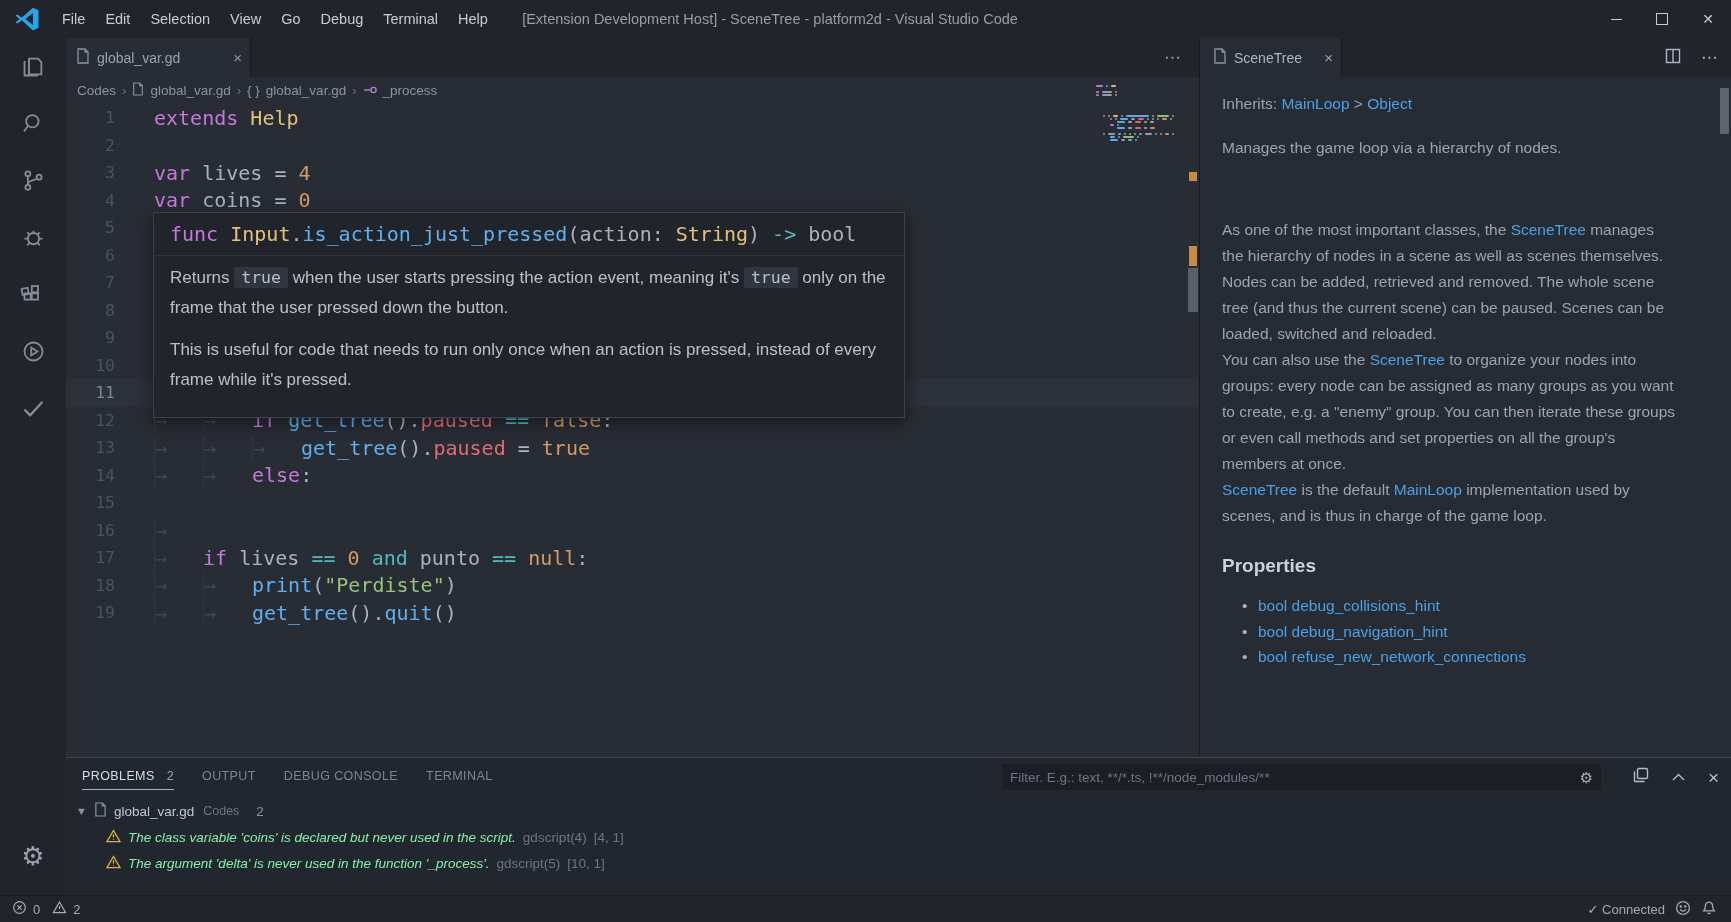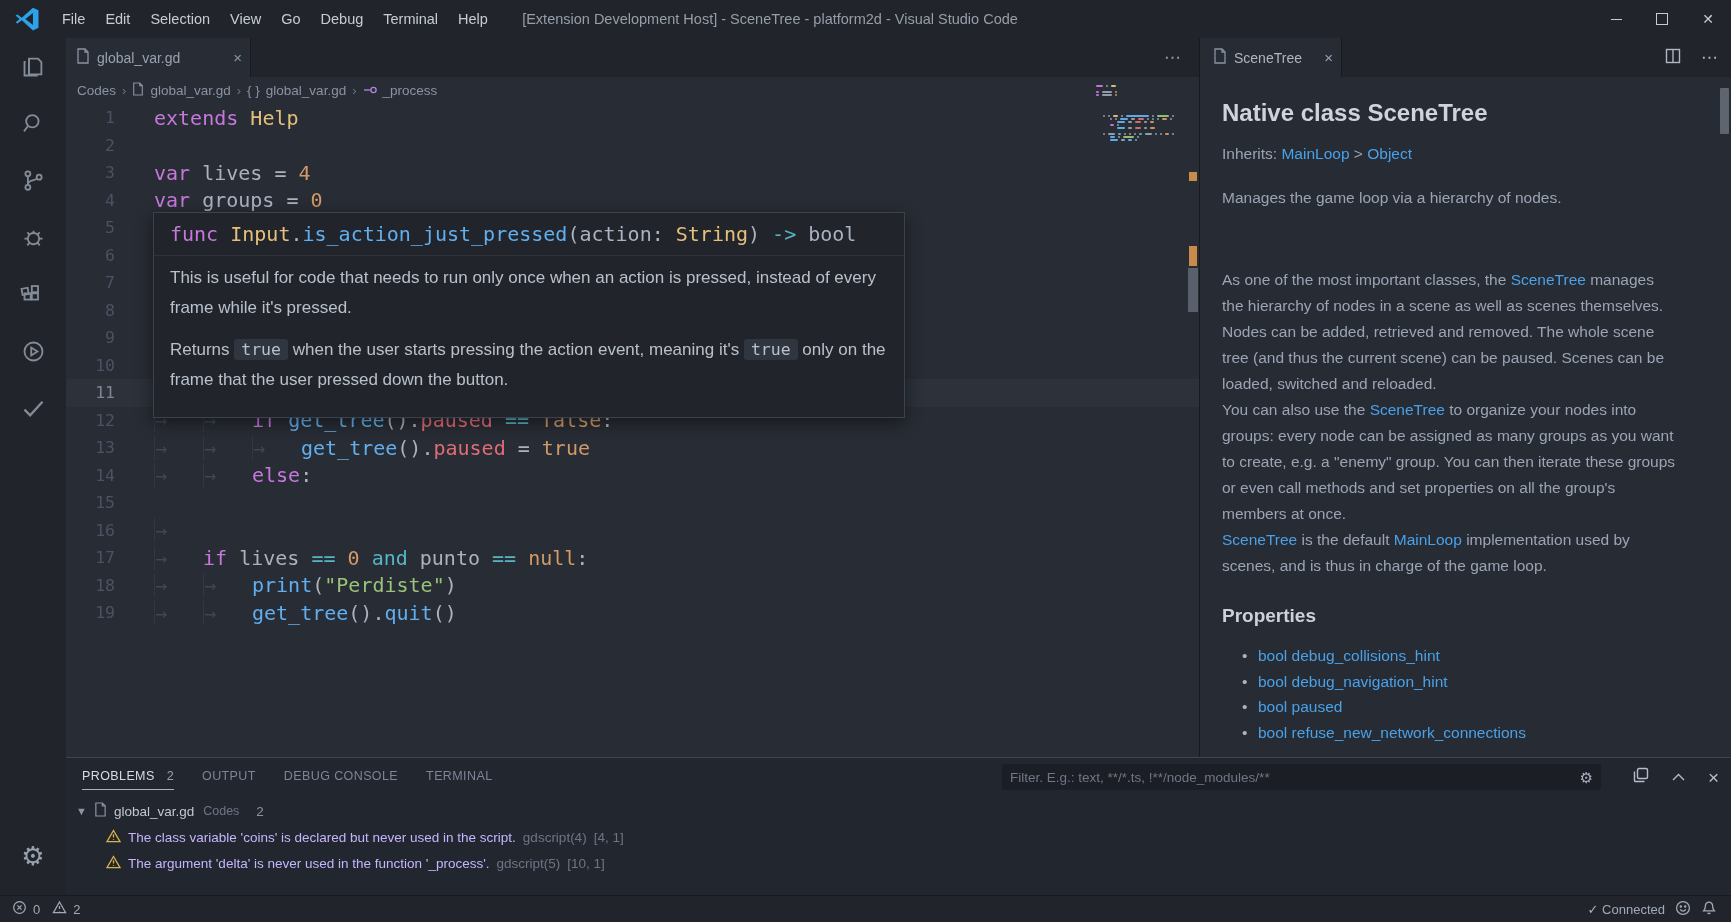--- a/index.html
+++ b/index.html
@@ -89,21 +89,21 @@
   .panel-icons svg{stroke:#b6bdc9;fill:none;stroke-width:1.4;}
   .panel-icons .x{font-size:19px;line-height:1;}
   .problems{position:absolute;left:0;top:40px;right:0;bottom:0;font-size:13.5px;}
   .prow{height:26px;display:flex;align-items:center;gap:7px;}
   .prow.group{padding-left:10px;}
   .prow.item{padding-left:40px;}
   .twisty{color:#8a93a4;font-size:11px;}
   .pfile{color:#c2c8d2;}
   .pfolder{color:#6d7585;font-size:12.5px;margin-left:2px;}
   .pcount{color:#8a93a4;margin-left:10px;}
-  .ptext{color:#c4b5fd;}
+  .ptext{color:#86efac;font-style:italic;}
   .pdim{color:#6d7585;}
   .warnicon svg{stroke:#d9b44a;fill:none;stroke-width:1.4;}
   
   .statusbar{position:absolute;left:0;right:0;bottom:0;height:26px;background:#21252b;border-top:1px solid #181a1f;display:flex;align-items:center;font-size:13px;color:#a2aab9;z-index:40;}
   .sb-left{display:flex;align-items:center;gap:6px;padding-left:12px;}
   .sb-right{margin-left:auto;display:flex;align-items:center;gap:10px;padding-right:14px;}
   .sb-ico svg{stroke:#a2aab9;fill:none;stroke-width:1.3;}
   .sb-check{color:#a9b2c1;}
 </style>
 </head>
@@ -219,21 +219,21 @@
           <path d="M1 5h6" stroke="#b180d7" stroke-width="1.4"></path>
         </svg></span>
       <span>_process</span>
     </div>
 
   <div class="editor">
     <div class="code">
         <div class="line"><span class="lnum">1</span><span><span class="tk-kw">extends</span><span class="tk-pl"> </span><span class="tk-type">Help</span></span></div>
         <div class="line"><span class="lnum">2</span><span></span></div>
         <div class="line"><span class="lnum">3</span><span><span class="tk-kw">var</span><span class="tk-pl"> lives = </span><span class="tk-num">4</span></span></div>
-        <div class="line"><span class="lnum">4</span><span><span class="tk-kw">var</span><span class="tk-pl"> groups = </span><span class="tk-num">0</span></span></div>
+        <div class="line"><span class="lnum">4</span><span><span class="tk-kw">var</span><span class="tk-pl"> coins = </span><span class="tk-num">0</span></span></div>
         <div class="line"><span class="lnum">5</span><span></span></div>
         <div class="line"><span class="lnum">6</span><span></span></div>
         <div class="line"><span class="lnum">7</span><span></span></div>
         <div class="line"><span class="lnum">8</span><span></span></div>
         <div class="line"><span class="lnum">9</span><span></span></div>
         <div class="line"><span class="lnum">10</span><span></span></div>
         <div class="line cur"><span class="lnum">11</span><span><span class="tk-tab">→</span><span class="tk-kw">if</span><span class="tk-pl"> </span><span class="tk-type">Input</span><span class="tk-pl">.</span><span class="tk-fnbox">is_action_just_pressed</span><span class="caret"></span><span class="tk-pl">(</span><span class="tk-str">"ui_cancel"</span><span class="tk-pl">):</span></span></div>
         <div class="line"><span class="lnum">12</span><span><span class="tk-tab">→</span><span class="tk-tab">→</span><span class="tk-kw">if</span><span class="tk-pl"> </span><span class="tk-fn">get_tree</span><span class="tk-pl">().</span><span class="tk-prop">paused</span><span class="tk-pl"> </span><span class="tk-op">==</span><span class="tk-pl"> </span><span class="tk-num">false</span><span class="tk-pl">:</span></span></div>
         <div class="line"><span class="lnum">13</span><span><span class="tk-tab">→</span><span class="tk-tab">→</span><span class="tk-tab">→</span><span class="tk-fn">get_tree</span><span class="tk-pl">().</span><span class="tk-prop">paused</span><span class="tk-pl"> = </span><span class="tk-num">true</span></span></div>
         <div class="line"><span class="lnum">14</span><span><span class="tk-tab">→</span><span class="tk-tab">→</span><span class="tk-kw">else</span><span class="tk-pl">:</span></span></div>
@@ -358,22 +358,22 @@
   <div class="ruler">
     <div class="mk" style="top:95px;height:9px"></div>
     <div class="mk" style="top:169px;height:20px"></div>
     <div class="thumb" style="top:191px;height:44px"></div>
   </div>
 
   <div class="tooltip">
     <div class="sig"><span class="tk-kw">func</span><span class="tk-pl"> </span><span class="tk-type">Input</span><span class="tk-pl">.</span><span class="tk-fn">is_action_just_pressed</span><span class="tk-pl">(action: </span><span class="tk-type">String</span><span class="tk-pl">) </span><span class="tk-op">-&gt;</span><span class="tk-pl"> bool</span></div>
     <div class="tt-hr"></div>
     <div id="tooltip-body">
+        <div class="tt-p">Returns <span class="chip">true</span> when the user starts pressing the action event, meaning it's <span class="chip">true</span> only on the frame that the user pressed down the button.</div>
         <div class="tt-p">This is useful for code that needs to run only once when an action is pressed, instead of every frame while it's pressed.</div>
-        <div class="tt-p">Returns <span class="chip">true</span> when the user starts pressing the action event, meaning it's <span class="chip">true</span> only on the frame that the user pressed down the button.</div>
       </div>
   </div>
 
   <div class="docs">
     <div class="docs-tabs">
       <div class="dtab">
         <span class="fileicon">
           <svg width="14" height="16" viewBox="0 0 14 16">
               <path d="M2 1h7l3 3v11H2z"></path>
               <path d="M9 1v3h3"></path>
@@ -386,33 +386,31 @@
         <span>
           <svg width="16" height="16" viewBox="0 0 16 16">
               <rect x="1.5" y="1.5" width="13" height="13"></rect>
               <path d="M8 1.5v13"></path>
             </svg>
         </span>
         <span style="font-size:17px;letter-spacing:2px;">⋯</span>
       </div>
     </div>
     <div class="docs-content">
-      <div class="docs-h1">Native class SceneTree</div>
       <div class="docs-inherits">Inherits: <a class="lnk">MainLoop</a> &gt; <a class="lnk">Object</a></div>
       <div class="docs-intro">Manages the game loop via a hierarchy of nodes.</div>
       <div class="docs-body">
           <div>As one of the most important classes, the <a class="lnk">SceneTree</a> manages the hierarchy of nodes in a scene as well as scenes themselves. Nodes can be added, retrieved and removed. The whole scene tree (and thus the current scene) can be paused. Scenes can be loaded, switched and reloaded.</div>
           <div>You can also use the <a class="lnk">SceneTree</a> to organize your nodes into groups: every node can be assigned as many groups as you want to create, e.g. a "enemy" group. You can then iterate these groups or even call methods and set properties on all the group's members at once.</div>
           <div><a class="lnk">SceneTree</a> is the default <a class="lnk">MainLoop</a> implementation used by scenes, and is thus in charge of the game loop.</div>
         </div>
       <div class="docs-h2">Properties</div>
       <ul class="props">
           <li><a class="lnk">bool debug_collisions_hint</a></li>
           <li><a class="lnk">bool debug_navigation_hint</a></li>
-          <li><a class="lnk">bool paused</a></li>
           <li><a class="lnk">bool refuse_new_network_connections</a></li>
         </ul>
     </div>
     <div class="docs-scrollthumb"></div>
   </div>
 
   <div class="panel">
     <div class="panel-header">
       <div id="panel-tabs" style="display:flex;align-items:center;">
           <div class="ptab active"><span>PROBLEMS</span><span class="badge">2</span></div>

